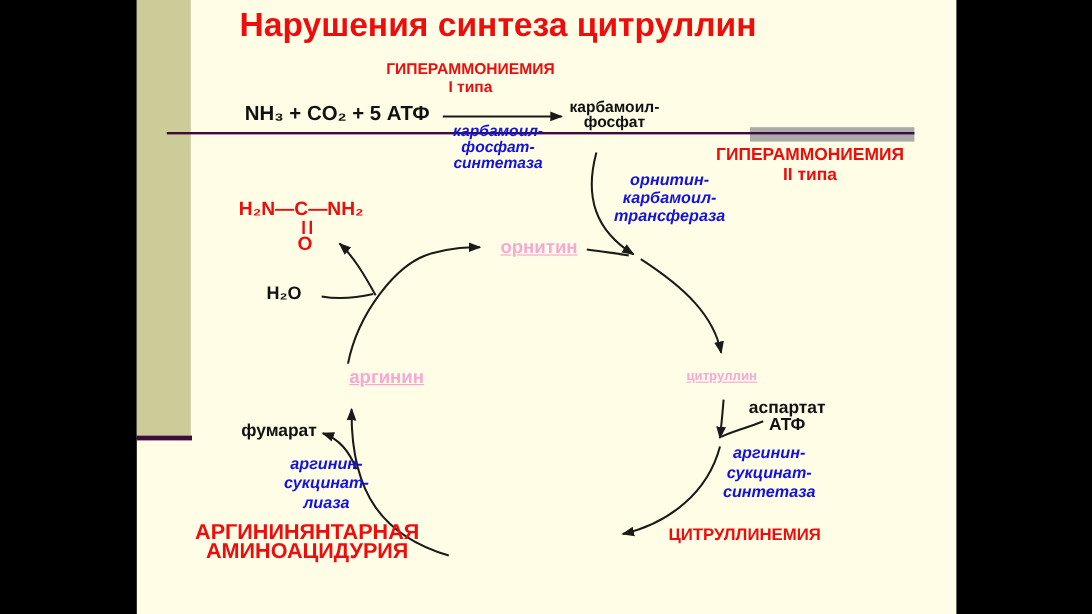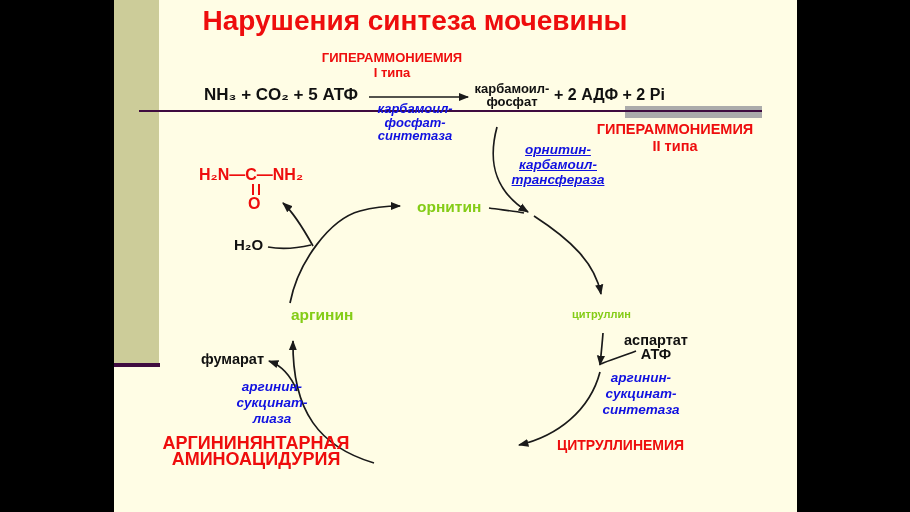--- a/index.html
+++ b/index.html
@@ -5,69 +5,68 @@
   html,body{margin:0;padding:0;background:#000;}
   .canvas{position:relative;width:910px;height:512px;background:#000;overflow:hidden;
           font-family:"Liberation Sans","DejaVu Sans",sans-serif;}
   .slide{position:absolute;left:114px;top:0;width:683px;height:512px;background:#fffde5;}
   .tanbar{position:absolute;left:114px;top:0;width:45px;height:363px;background:#cccc99;}
   .tancap{position:absolute;left:114px;top:363px;width:46px;height:4px;background:#3f0b3f;}
   .graybar{position:absolute;left:625px;top:106px;width:137px;height:12px;background:#ababab;z-index:2;}
   .hline{position:absolute;left:139px;top:110px;width:623px;height:2px;background:#3f0b3f;z-index:3;}
   .t{position:absolute;font-weight:bold;white-space:pre-line;line-height:1.15;z-index:5;}
   .red{color:#ee0d0d;text-align:right;}
-  .green{color:#84cc16;}
+  .green{color:#f9a8d4;text-decoration:underline;}
   .blue{color:#1111e0;font-style:italic;}
   .black{color:#111;}
   .center{text-align:center;}
   .title{font-size:28px;letter-spacing:0px;}
   .dbond{position:absolute;left:252px;top:184px;width:4px;height:11px;
          border-left:2.5px solid #ee0d0d;border-right:2.5px solid #ee0d0d;z-index:5;}
   svg.arrows{position:absolute;left:0;top:0;z-index:4;}
 </style>
 </head>
 <body>
 
 <div class="canvas">
   <div class="slide"></div>
   <div class="tanbar"></div>
   <div class="tancap"></div>
   <div class="graybar"></div>
   <div class="hline"></div>
 
-  <div class="t red title center" style="left:130px;top:5px;width:570px;">Нарушения синтеза мочевины</div>
+  <div class="t red title center" style="left:130px;top:5px;width:570px;">Нарушения синтеза цитруллин</div>
 
   <div class="t red center" style="left:292px;top:50px;width:200px;font-size:13px;line-height:15px;">ГИПЕРАММОНИЕМИЯ
 I типа</div>
 
   <div class="t black" style="left:204px;top:85px;font-size:17px;">NH₃ + CO₂ + 5 АТФ</div>
 
   <div class="t black center" style="left:462px;top:82px;width:100px;font-size:13px;line-height:13px;">карбамоил-
 фосфат</div>
 
-  <div class="t black" style="left:554px;top:86px;font-size:16px;">+ 2 АДФ  + 2 Pi</div>
 
   <div class="t blue center" style="left:355px;top:102px;width:120px;font-size:13px;line-height:13.5px;">карбамоил-
 фосфат-
 синтетаза</div>
 
   <div class="t red center" style="left:575px;top:121px;width:200px;font-size:14.5px;line-height:16.5px;">ГИПЕРАММОНИЕМИЯ
 II типа</div>
 
-  <div class="t blue center" style="left:498px;top:142px;width:120px;font-size:13.5px;line-height:15px;text-decoration:underline;">орнитин-
+  <div class="t blue center" style="left:498px;top:142px;width:120px;font-size:13.5px;line-height:15px;">орнитин-
 карбамоил-
 трансфераза</div>
 
   <div class="t green" style="left:417px;top:198px;font-size:15.5px;">орнитин</div>
 
   <div class="t red" style="left:199px;top:166px;font-size:16px;">H₂N—C—NH₂</div>
   <div class="dbond"></div>
   <div class="t red" style="left:248px;top:195px;font-size:16px;">O</div>
 
-  <div class="t black" style="left:234px;top:236px;font-size:15px;">H₂O</div>
+  <div class="t black" style="left:222px;top:236px;font-size:15px;">H₂O</div>
 
   <div class="t green" style="left:247px;top:306px;font-size:15.5px;margin-left:44px;">аргинин</div>
 
   <div class="t black" style="left:201px;top:351px;font-size:14.5px;">фумарат</div>
 
   <div class="t blue center" style="left:212px;top:379px;width:120px;font-size:13.5px;line-height:16px;">аргинин-
 сукцинат-
 лиаза</div>
 
   <div class="t red center" style="left:156px;top:436px;width:200px;font-size:18px;line-height:15.5px;">АРГИНИНЯНТАРНАЯ

